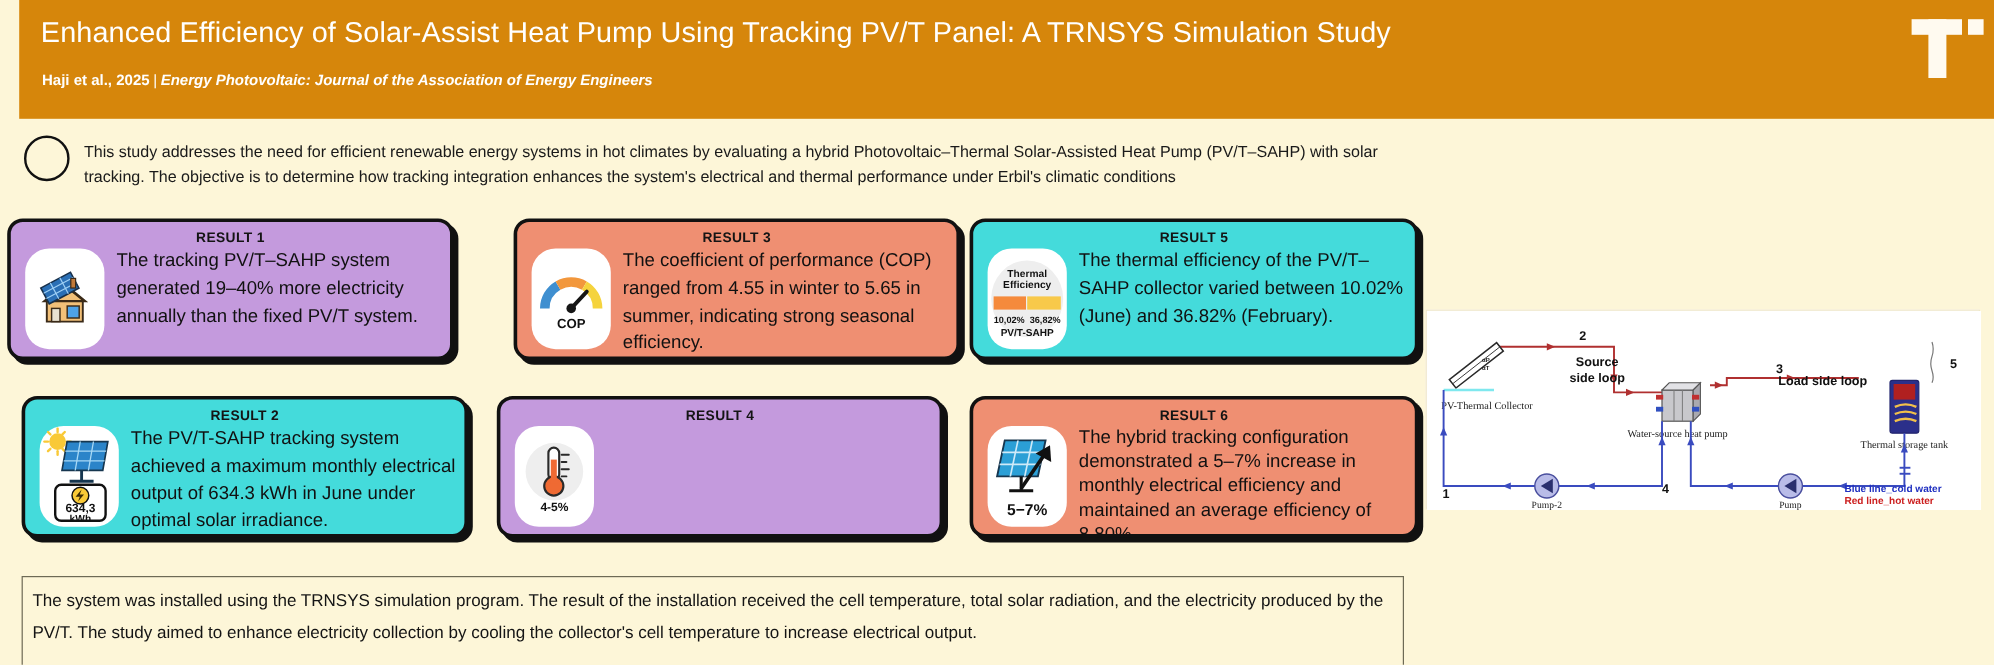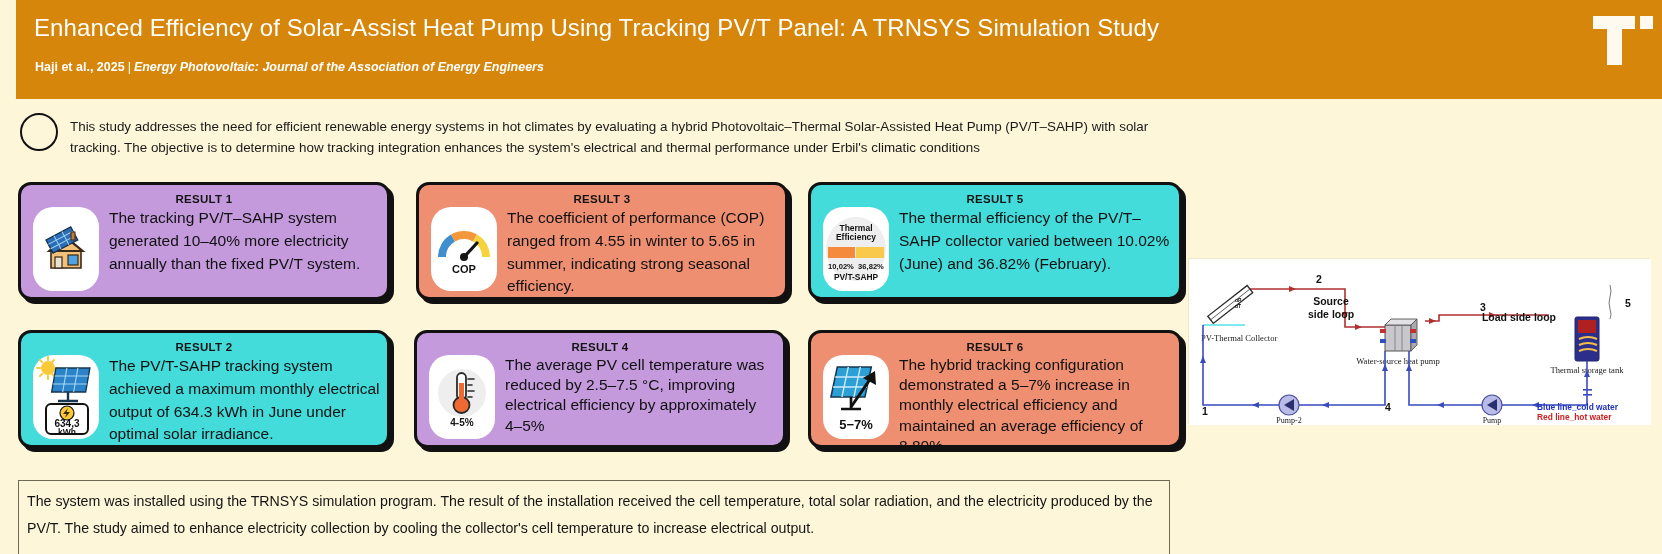--- a/index.html
+++ b/index.html
@@ -70,22 +70,22 @@
     display: flex; align-items: center; justify-content: center; border-radius: 20px;
   }
   .card-body {
     position: absolute; left: 88px; top: 22px; right: 6px; bottom: 0;
     font-size: 15.5px; line-height: 22.8px; color: #111;
     overflow: hidden;
   }
   .card-body.tight { line-height: 20.2px; }
 
   
-  #card-r1 { left: 18px;  top: 182px; width: 372px; height: 118px; }
-  #card-r3 { left: 416px; top: 182px; width: 372px; height: 118px; }
+  #card-r1 { left: 6px;  top: 182px; width: 372px; height: 118px; }
+  #card-r3 { left: 428px; top: 182px; width: 372px; height: 118px; }
   #card-r5 { left: 808px; top: 182px; width: 374px; height: 118px; }
   #card-r2 { left: 18px;  top: 330px; width: 372px; height: 118px; }
   #card-r4 { left: 414px; top: 330px; width: 372px; height: 118px; }
   #card-r6 { left: 808px; top: 330px; width: 374px; height: 118px; }
 
   
   .footer-box {
     position: absolute; left: 18px; top: 464px; width: 1152px; height: 76px;
     border: 1.5px solid #6d6a55; background: #fdf6d8;
     padding: 7px 10px 0 8px;
@@ -133,21 +133,21 @@
           <line x1="11" y1="17" x2="39" y2="17" stroke="#9fd0f5" stroke-width="1"></line>
           <line x1="11" y1="22" x2="39" y2="22" stroke="#9fd0f5" stroke-width="1"></line>
           <line x1="20" y1="12" x2="20" y2="27" stroke="#9fd0f5" stroke-width="1"></line>
           <line x1="29" y1="12" x2="29" y2="27" stroke="#9fd0f5" stroke-width="1"></line>
         </g>
         <rect x="18" y="37" width="7" height="11" fill="#e8e2d2" stroke="#3a2a18" stroke-width="1.2"></rect>
         <rect x="31" y="35" width="10" height="10" fill="#4ea3e8" stroke="#3a2a18" stroke-width="1.2"></rect>
         <rect x="34" y="12" width="4" height="8" fill="#c07a3a" stroke="#3a2a18" stroke-width="1"></rect>
       </svg>
     </div>
-    <div class="card-body">The tracking PV/T–SAHP system generated 10–40% more electricity annually than the fixed PV/T system.</div>
+    <div class="card-body">The tracking PV/T–SAHP system generated 19–40% more electricity annually than the fixed PV/T system.</div>
   </div>
 
   <div class="card card-salmon" id="card-r3">
     <div class="card-label">RESULT 3</div>
     <div class="card-icon">
       <svg width="58" height="56" viewBox="0 0 58 56">
         <path d="M7,36 A22,22 0 0 1 18,17" stroke="#3f8fd0" stroke-width="8" fill="none" stroke-linecap="butt"></path>
         <path d="M18,17 A22,22 0 0 1 40,17" stroke="#f2973c" stroke-width="8" fill="none"></path>
         <path d="M40,17 A22,22 0 0 1 51,36" stroke="#f5d33d" stroke-width="8" fill="none"></path>
         <line x1="29" y1="36" x2="42" y2="22" stroke="#161616" stroke-width="3.2" stroke-linecap="round"></line>
@@ -219,21 +219,20 @@
         <rect x="26" y="18" width="5" height="20" fill="#ef6a33"></rect>
         <g stroke="#2a2a2a" stroke-width="1.6" stroke-linecap="round">
           <line x1="35" y1="14" x2="41" y2="14"></line>
           <line x1="35" y1="20" x2="39" y2="20"></line>
           <line x1="35" y1="26" x2="41" y2="26"></line>
           <line x1="35" y1="32" x2="39" y2="32"></line>
         </g>
         <text x="29" y="61" font-family="Liberation Sans, sans-serif" font-size="10" font-weight="bold" fill="#111" text-anchor="middle">4-5%</text>
       </svg>
     </div>
-    <div class="card-body tight">The average PV cell temperature was reduced by 2.5–7.5 °C, improving electrical efficiency by approximately 4–5%</div>
   </div>
 
   <div class="card card-salmon" id="card-r6">
     <div class="card-label">RESULT 6</div>
     <div class="card-icon">
       <svg width="62" height="76" viewBox="0 0 62 76">
         <g transform="skewX(-12)">
           <rect x="14" y="8" width="34" height="30" fill="#2b9fd6" stroke="#16364f" stroke-width="1.6"></rect>
           <line x1="14" y1="18" x2="48" y2="18" stroke="#cfeaf8" stroke-width="1.4"></line>
           <line x1="14" y1="28" x2="48" y2="28" stroke="#cfeaf8" stroke-width="1.4"></line>

